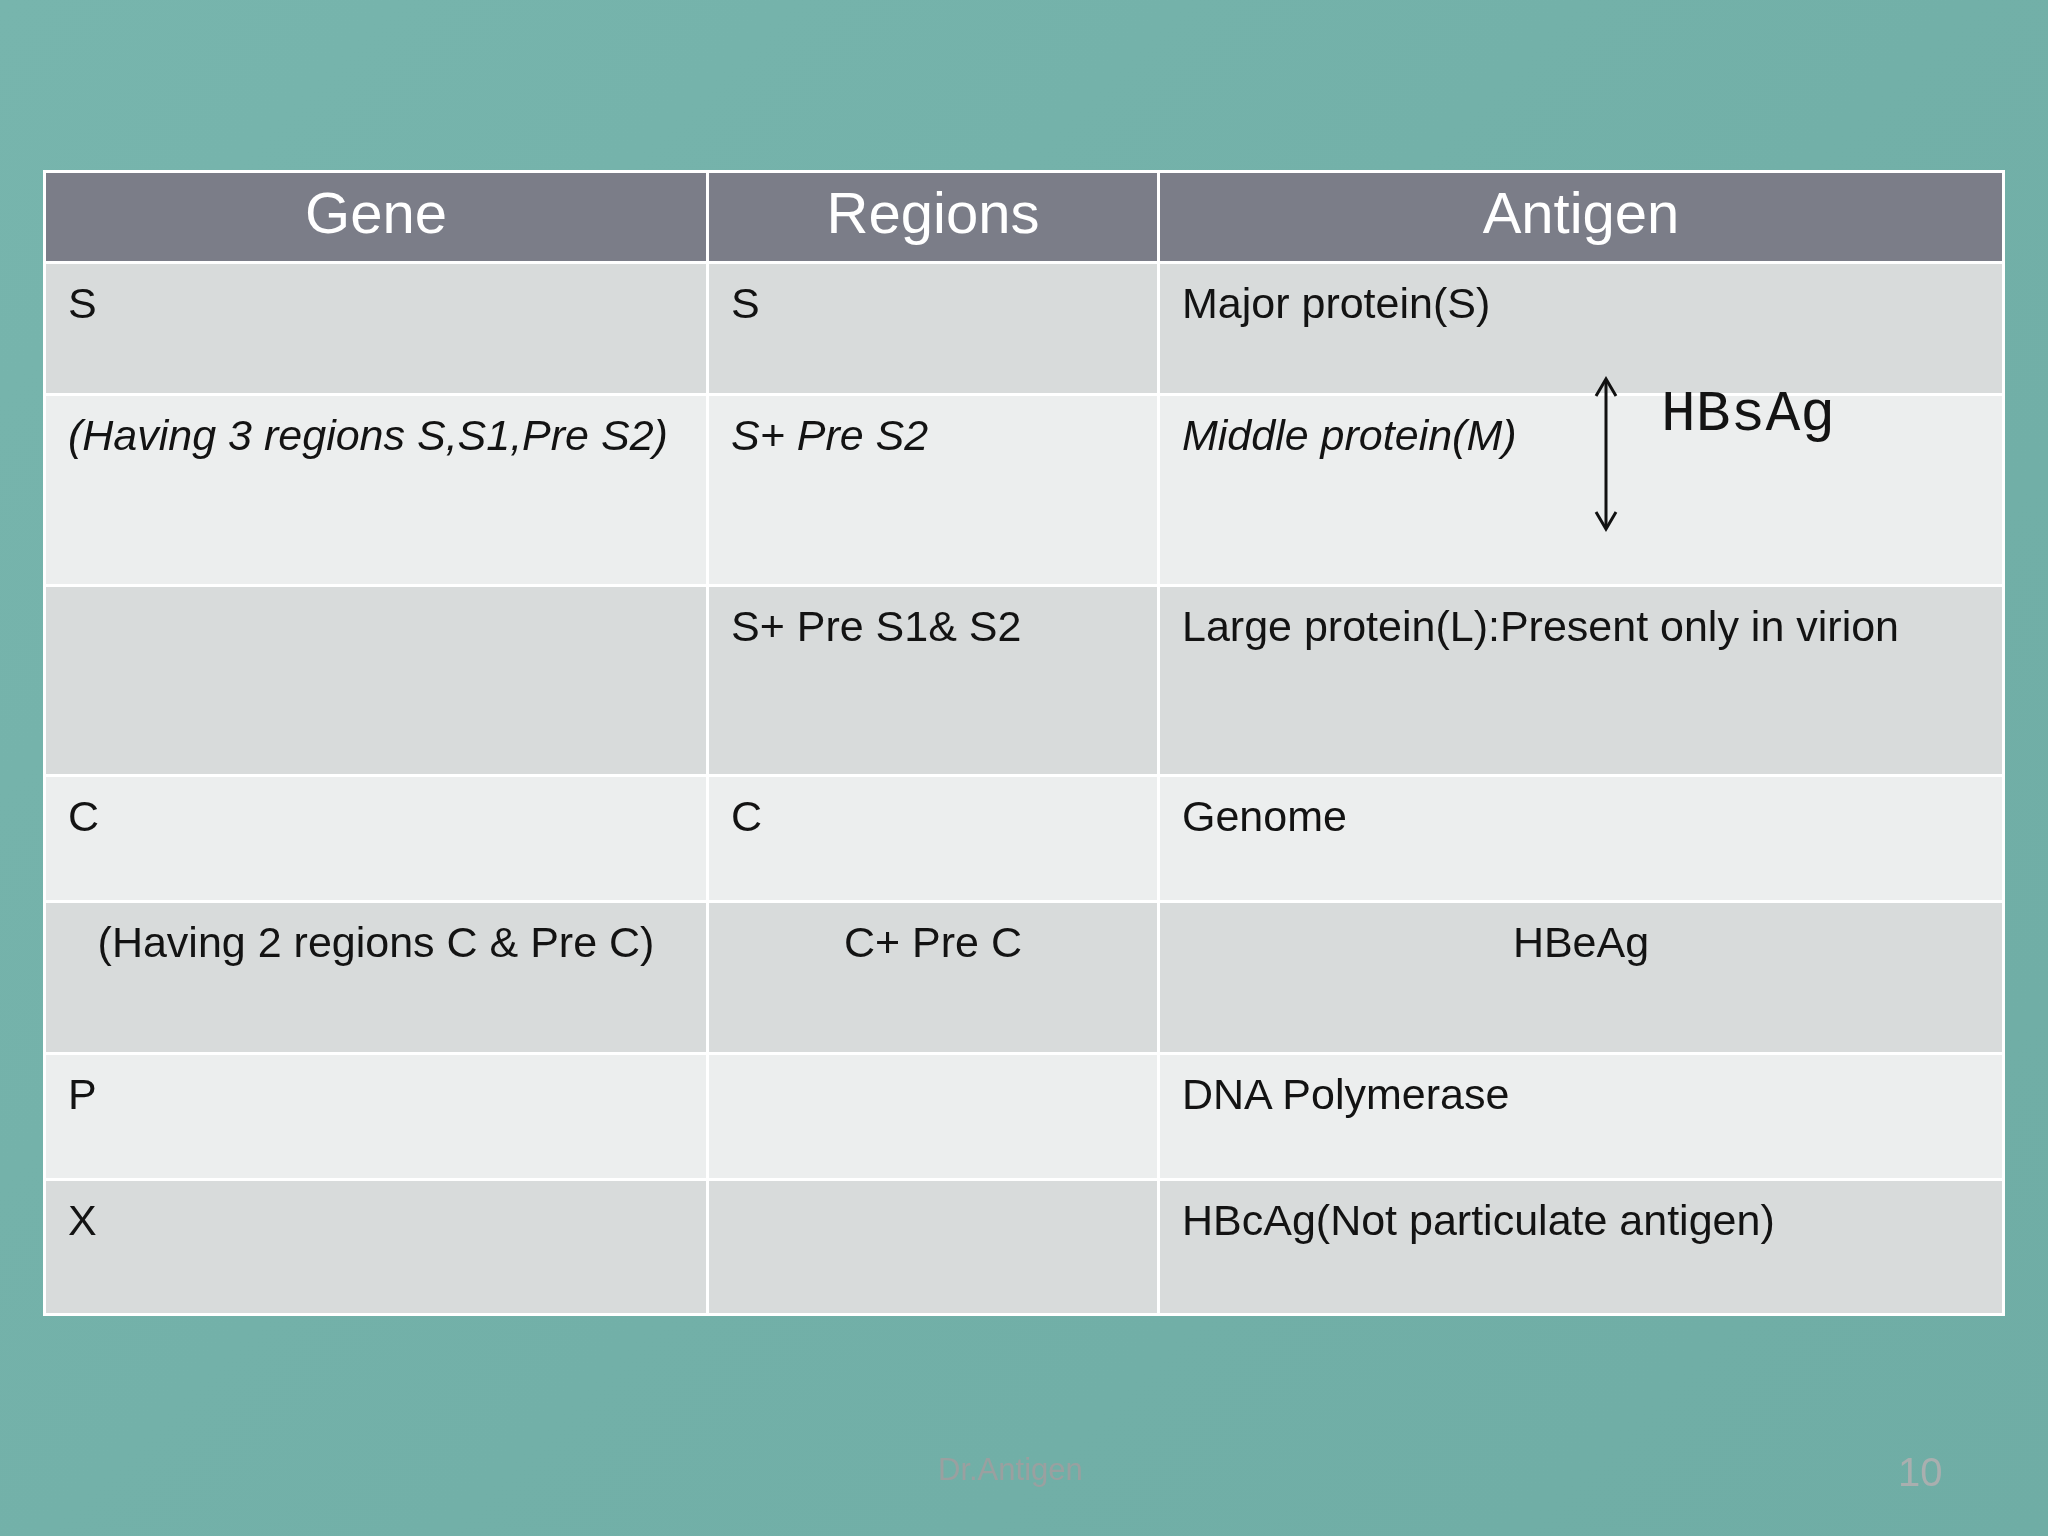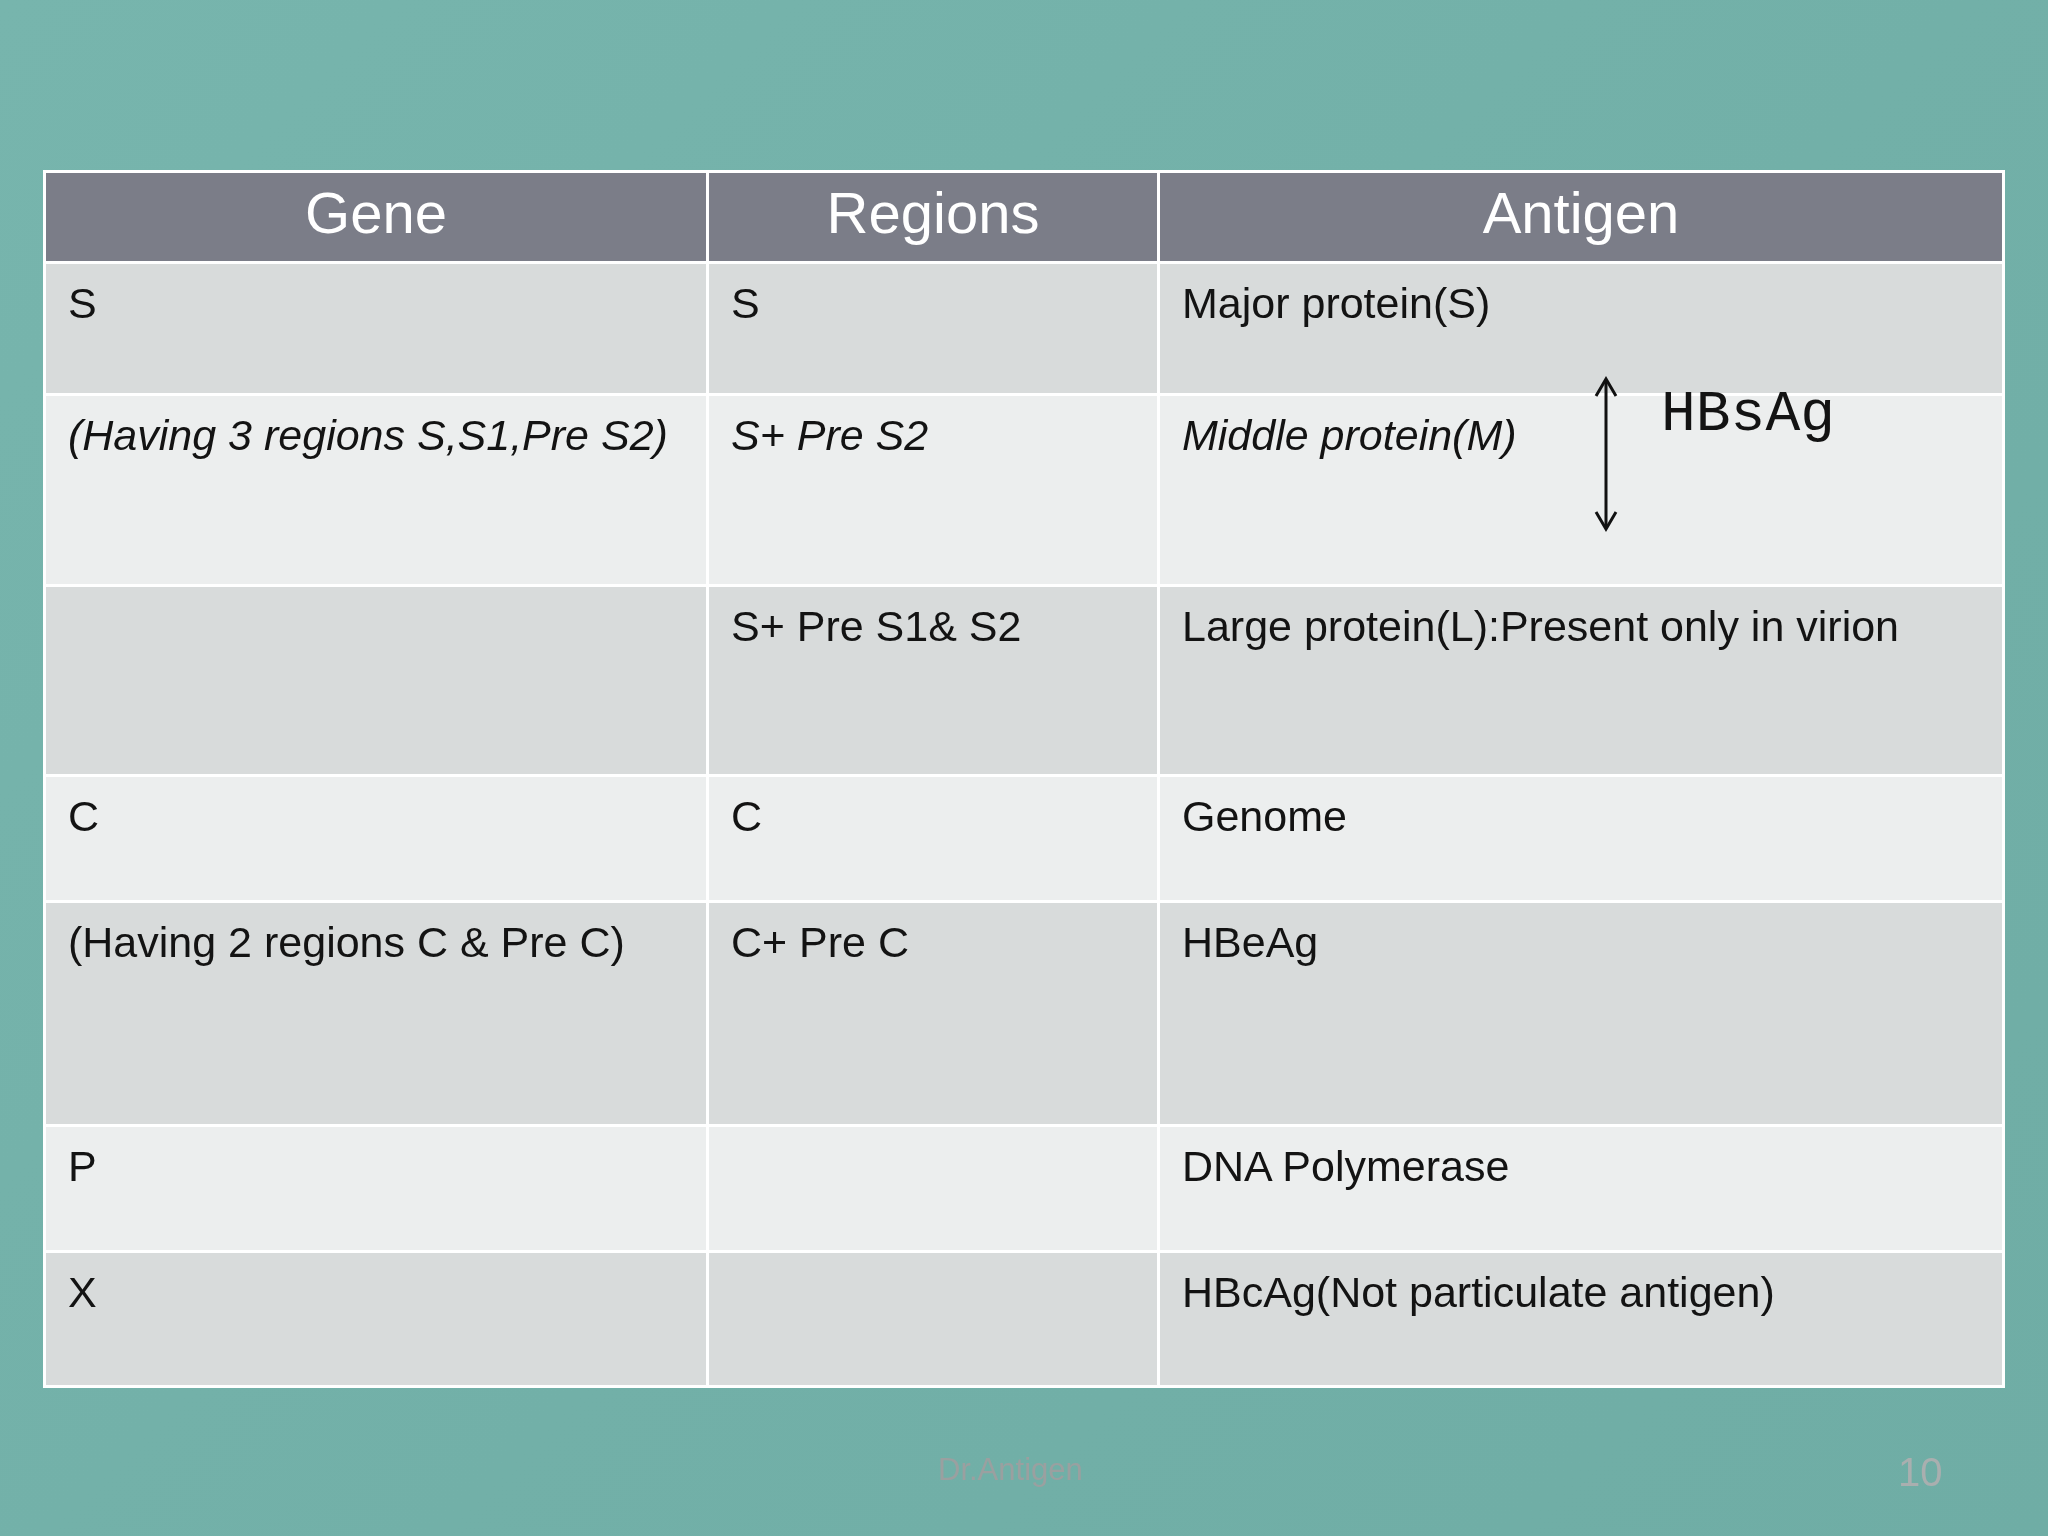--- a/index.html
+++ b/index.html
@@ -92,21 +92,21 @@
   tbody tr.band-dark  td { background: #d8dbdb; }
   tbody tr.band-light td { background: #eceeee; }
 
   td.bold-cell { font-weight: bold; }
 
   
   tr.r0 td { height: 132px; }
   tr.r1 td { height: 191px; font-style: italic; }
   tr.r2 td { height: 190px; }
   tr.r3 td { height: 126px; }
-  tr.r4 td { height: 224px; }
+  tr.r4 td { height: 152px; text-align: center; }
   tr.r5 td { height: 126px; }
   tr.r6 td { height: 135px; }
 
   
   .arrow-overlay {
     position: absolute;
     left: 1583px;
     top: 374px;
     width: 46px;
     height: 160px;

